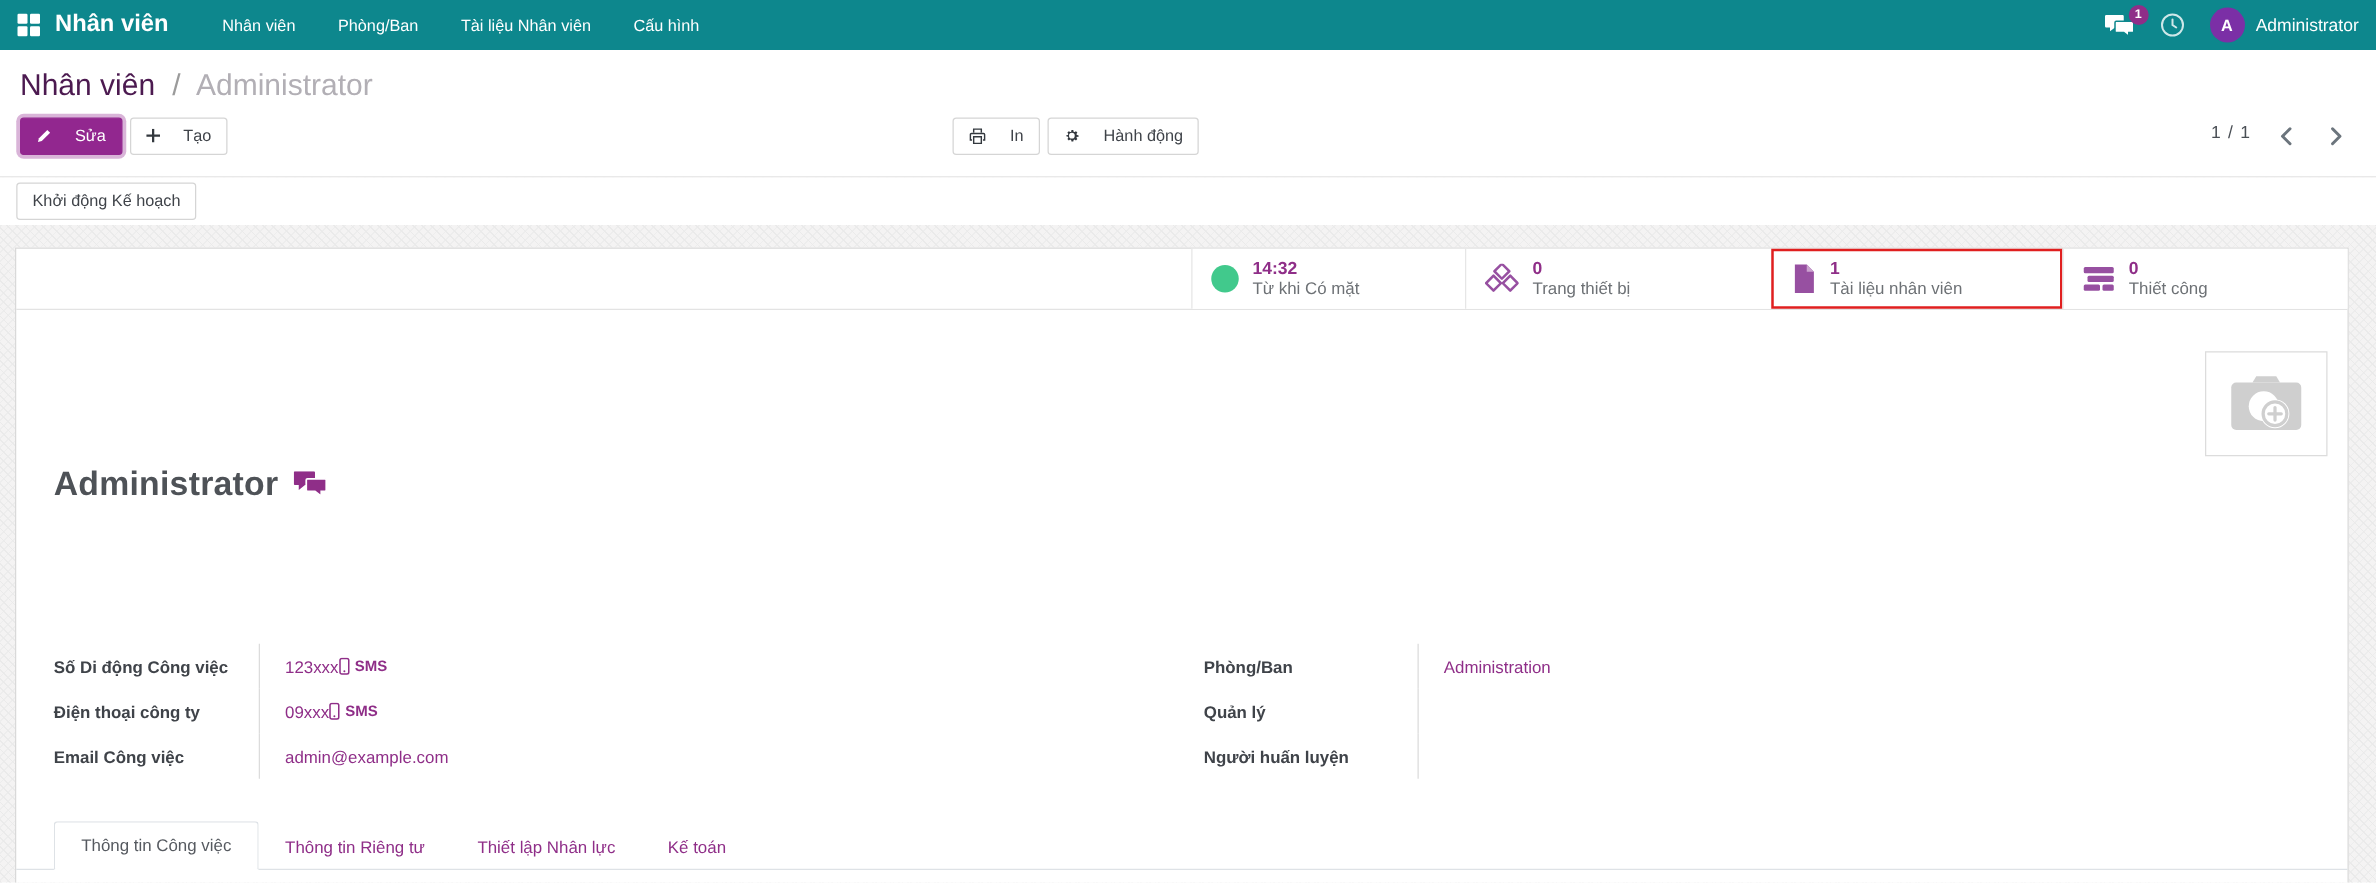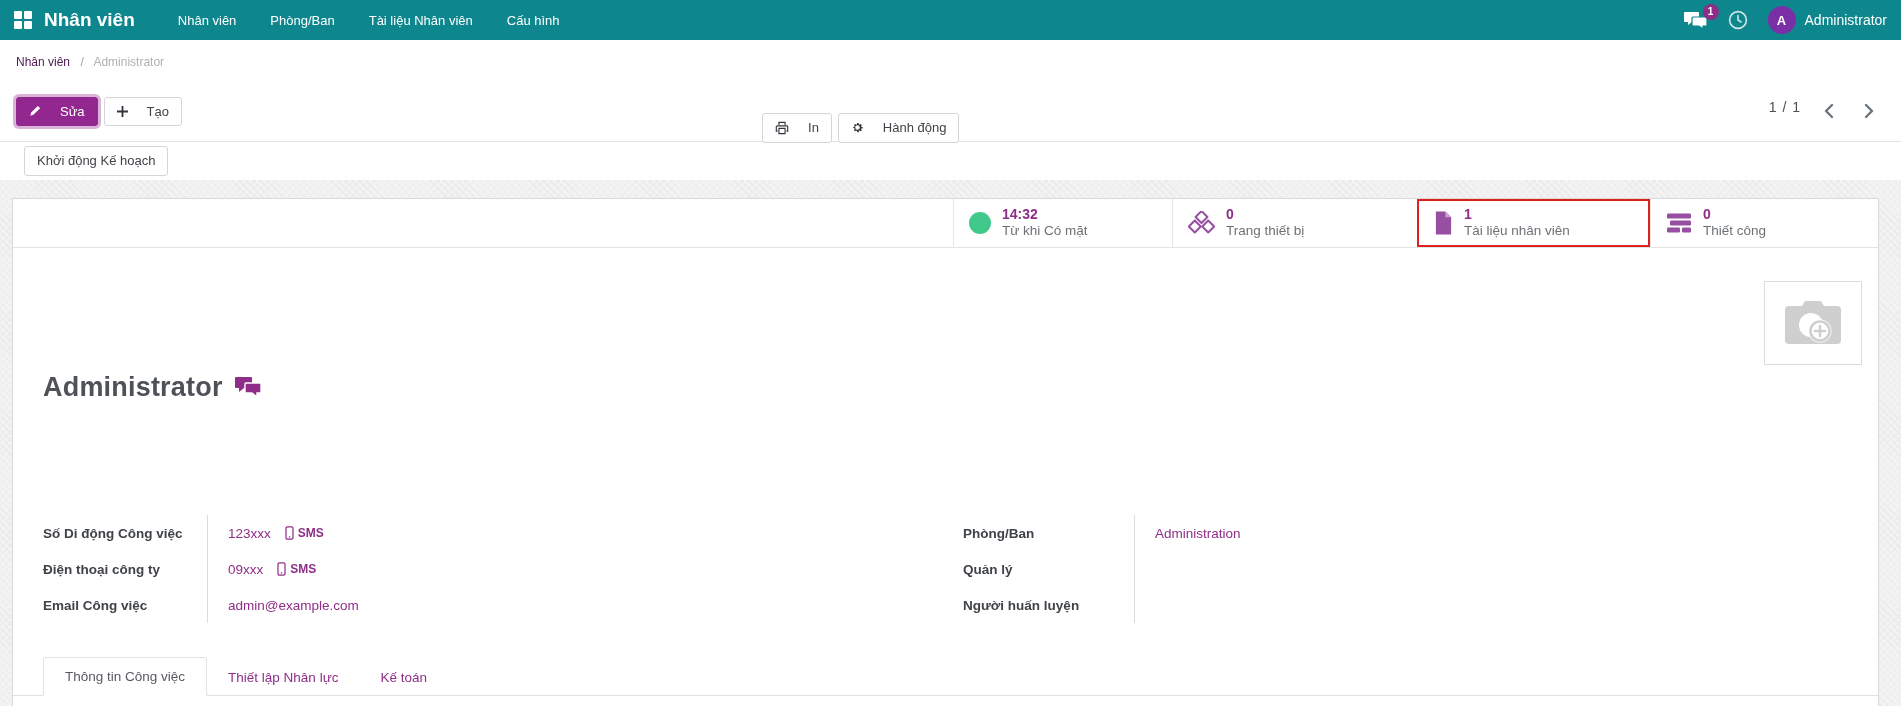--- a/index.html
+++ b/index.html
@@ -26,34 +26,34 @@
   .nav-menu{display:flex;height:40px;align-items:stretch;}
   .nav-menu .menu-item{display:flex;align-items:center;padding:0 17px;font-size:13px;cursor:pointer;}
   .nav-right{margin-left:auto;display:flex;align-items:center;gap:20px;}
   .icon-btn{position:relative;display:flex;align-items:center;cursor:pointer;}
   .badge{position:absolute;top:-7px;right:-11px;background:var(--primary);color:#fff;font-size:10px;font-weight:700;min-width:16px;height:16px;border-radius:8px;display:flex;align-items:center;justify-content:center;padding:0 4px;}
   .user-menu{display:flex;align-items:center;gap:9px;cursor:pointer;}
   .avatar{width:28px;height:28px;border-radius:50%;background:#7b2fa6;color:#fff;font-size:13px;font-weight:700;display:flex;align-items:center;justify-content:center;}
   .user-name{font-size:14px;}
   
   .control-panel{background:#fff;border-bottom:1px solid #e2e2e2;padding:10px 18px 12px 16px;height:102px;}
-  .breadcrumb{font-size:12px;margin:5px 0 11px 0;}
+  .breadcrumb{font-size:24px;margin:5px 0 11px 0;}
   .breadcrumb .bc-parent{color:var(--breadcrumb-link);cursor:pointer;}
   .breadcrumb .bc-sep{color:#9b9b9b;margin:0 7px;}
   .breadcrumb .bc-current{color:#b2afb5;}
   .cp-buttons{display:flex;align-items:center;}
   .btn{display:inline-flex;align-items:center;gap:19px;font-size:13px;font-family:inherit;border:1px solid #d5d5d5;background:#fff;color:var(--text-dark);padding:6px 12px;border-radius:3px;cursor:pointer;line-height:1.2;}
   .btn-primary{background:var(--primary-button);border-color:var(--primary-button);color:#fff;box-shadow:0 0 0 3px rgba(146,39,143,.35);}
   .btn + .btn{margin-left:6px;}
-  .cp-center{margin-left:580px;margin-right:auto;display:flex;margin-top:33px;}
+  .cp-center{margin-left:580px;margin-right:auto;display:flex;}
   .pager{display:flex;gap:14px;color:#4a4f55;font-size:14px;}
   .pager-value{cursor:pointer;letter-spacing:1px;}
   .pager-arrow{cursor:pointer;display:flex;align-items:center;padding:4px 8px;color:#6c757d;}
   
-  .plan-bar{background:#fff;height:38px;display:flex;align-items:center;padding-left:24px;}
+  .plan-bar{background:#fff;height:38px;display:flex;align-items:center;padding-left:13px;}
   
   .sheet{position:relative;margin:18px 22px 0 12px;background:#fff;border:1px solid #d9d9d9;height:622px;}
   .statusbar{height:49px;border-bottom:1px solid #e3e3e3;display:flex;justify-content:flex-end;}
   .stat-btn{display:flex;align-items:center;gap:11px;padding:0 15px;border-left:1px solid #e6e6e6;cursor:pointer;background:#fff;}
   .stat-btn.w1{width:219px;} .stat-btn.w2{width:245px;} .stat-btn.w3{width:233px;} .stat-btn.w4{width:228px;}
   .stat-btn.highlighted{border:2px solid var(--highlight-red);}
   .stat-text{display:flex;flex-direction:column;justify-content:center;line-height:1.25;}
   .stat-value{font-size:14px;font-weight:700;color:var(--primary);}
   .stat-label{font-size:13.5px;color:var(--text-muted);}
   .presence-dot{width:22px;height:22px;border-radius:50%;background:var(--success);}
@@ -61,21 +61,21 @@
   .photo-box{position:absolute;top:82px;right:16px;width:98px;height:84px;border:1px solid #dcdcdc;display:flex;align-items:center;justify-content:center;cursor:pointer;background:#fff;}
   
   .emp-title{margin:124px 0 0 30px;display:flex;align-items:center;gap:12px;}
   .emp-title h1{font-size:27px;font-weight:700;color:#4e5257;letter-spacing:.2px;}
   
   .fields{display:flex;margin-top:112px;padding:0 30px;}
   .o-group{display:grid;align-content:start;}
   .group-left{width:892px;grid-template-columns:165px 1fr;}
   .group-right{flex:1;margin-left:28px;grid-template-columns:172px 1fr;}
   .f-label{border-right:1px solid var(--border);height:36px;display:flex;align-items:center;font-size:13.5px;font-weight:700;color:var(--text-dark);}
-  .f-value{height:36px;display:flex;align-items:center;padding-left:20px;font-size:13.5px;color:var(--primary);gap:14px;}
+  .f-value{height:36px;display:flex;align-items:center;padding-left:20px;font-size:13.5px;color:var(--primary);}
   .f-value .val-link{cursor:pointer;}
   .sms-link{display:inline-flex;align-items:center;gap:4px;font-size:12px;font-weight:700;color:var(--primary);cursor:pointer;}
   
   .tabs{margin-top:22px;display:flex;align-items:flex-end;border-bottom:1px solid #dee2e6;padding-left:30px;}
   .tab{padding:11px 21px;font-size:13.5px;color:var(--primary);cursor:pointer;margin-bottom:-1px;margin-top:12px;}
   .tab.active{color:#565a60;background:#fff;border:1px solid #dee2e6;border-bottom:1px solid #fff;border-radius:3px 3px 0 0;}
   svg{display:block;}
 </style>
 </head>
 <body>
@@ -296,17 +296,18 @@
       </div>
       <div class="f-label">Người huấn luyện</div>
       <div class="f-value">
         <span class="val-link"></span>
       </div>
     </div>
   </div>
 
   <div class="tabs">
     <div class="tab active">Thông tin Công việc</div>
+    <div class="tab">Thông tin Riêng tư</div>
     <div class="tab">Thiết lập Nhân lực</div>
     <div class="tab">Kế toán</div>
   </div>
 
 </div>
 
 </body></html>

